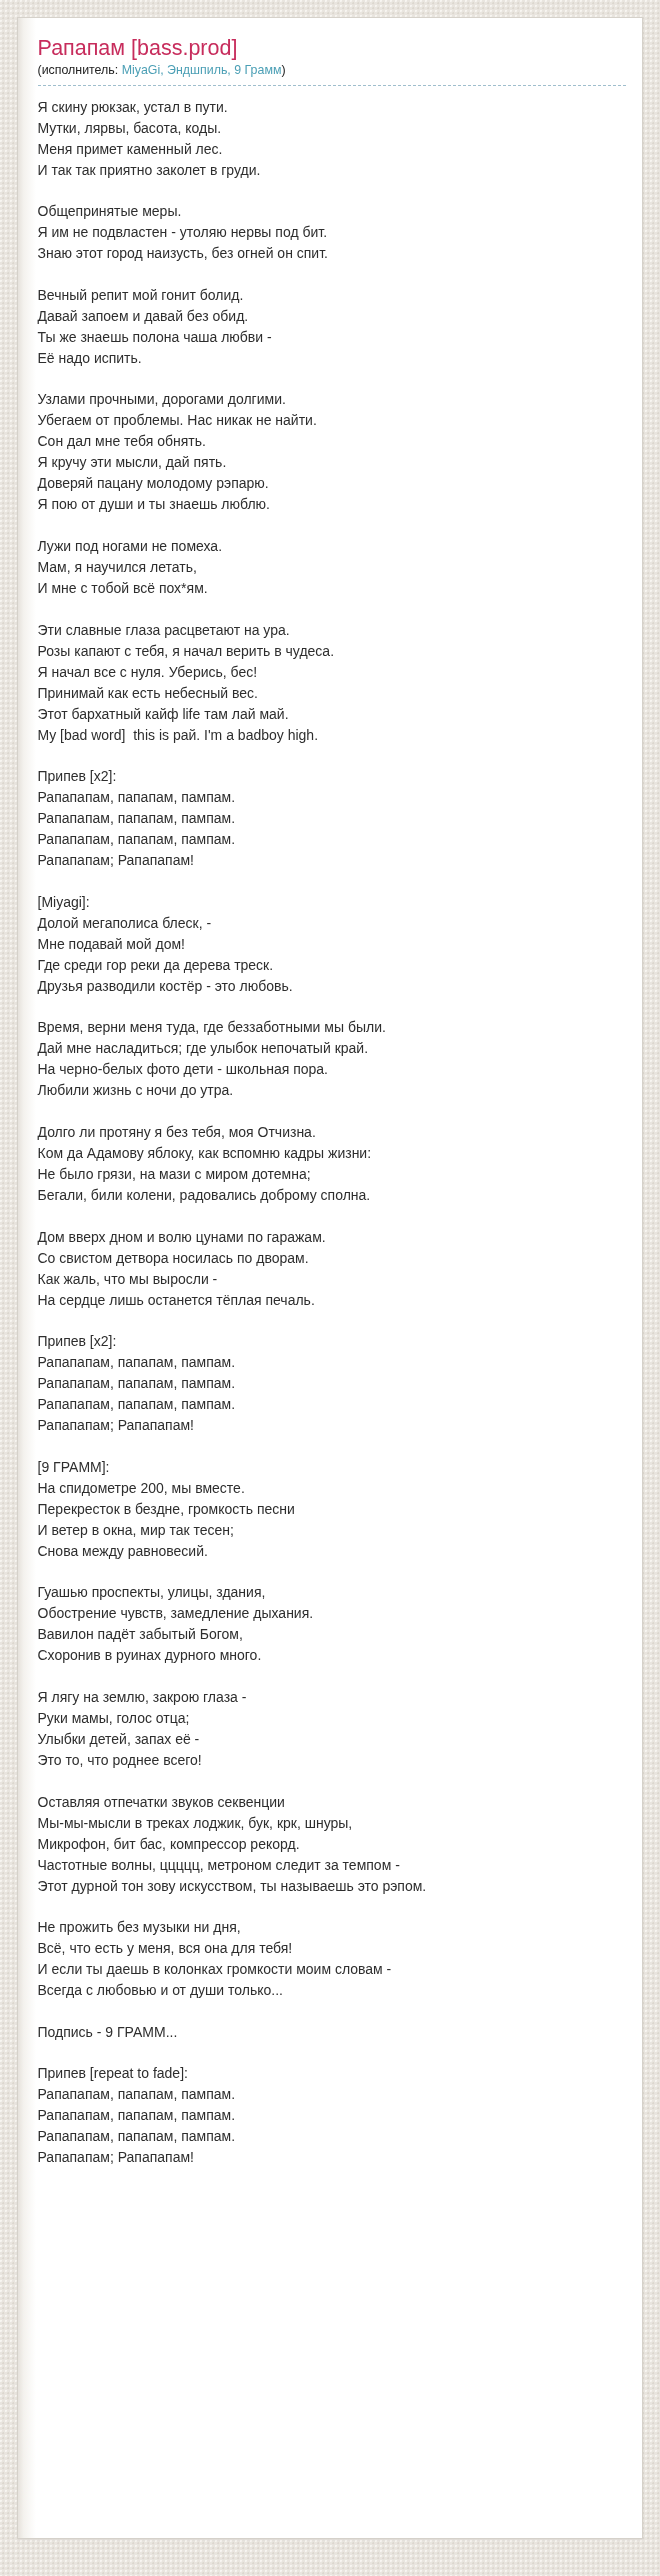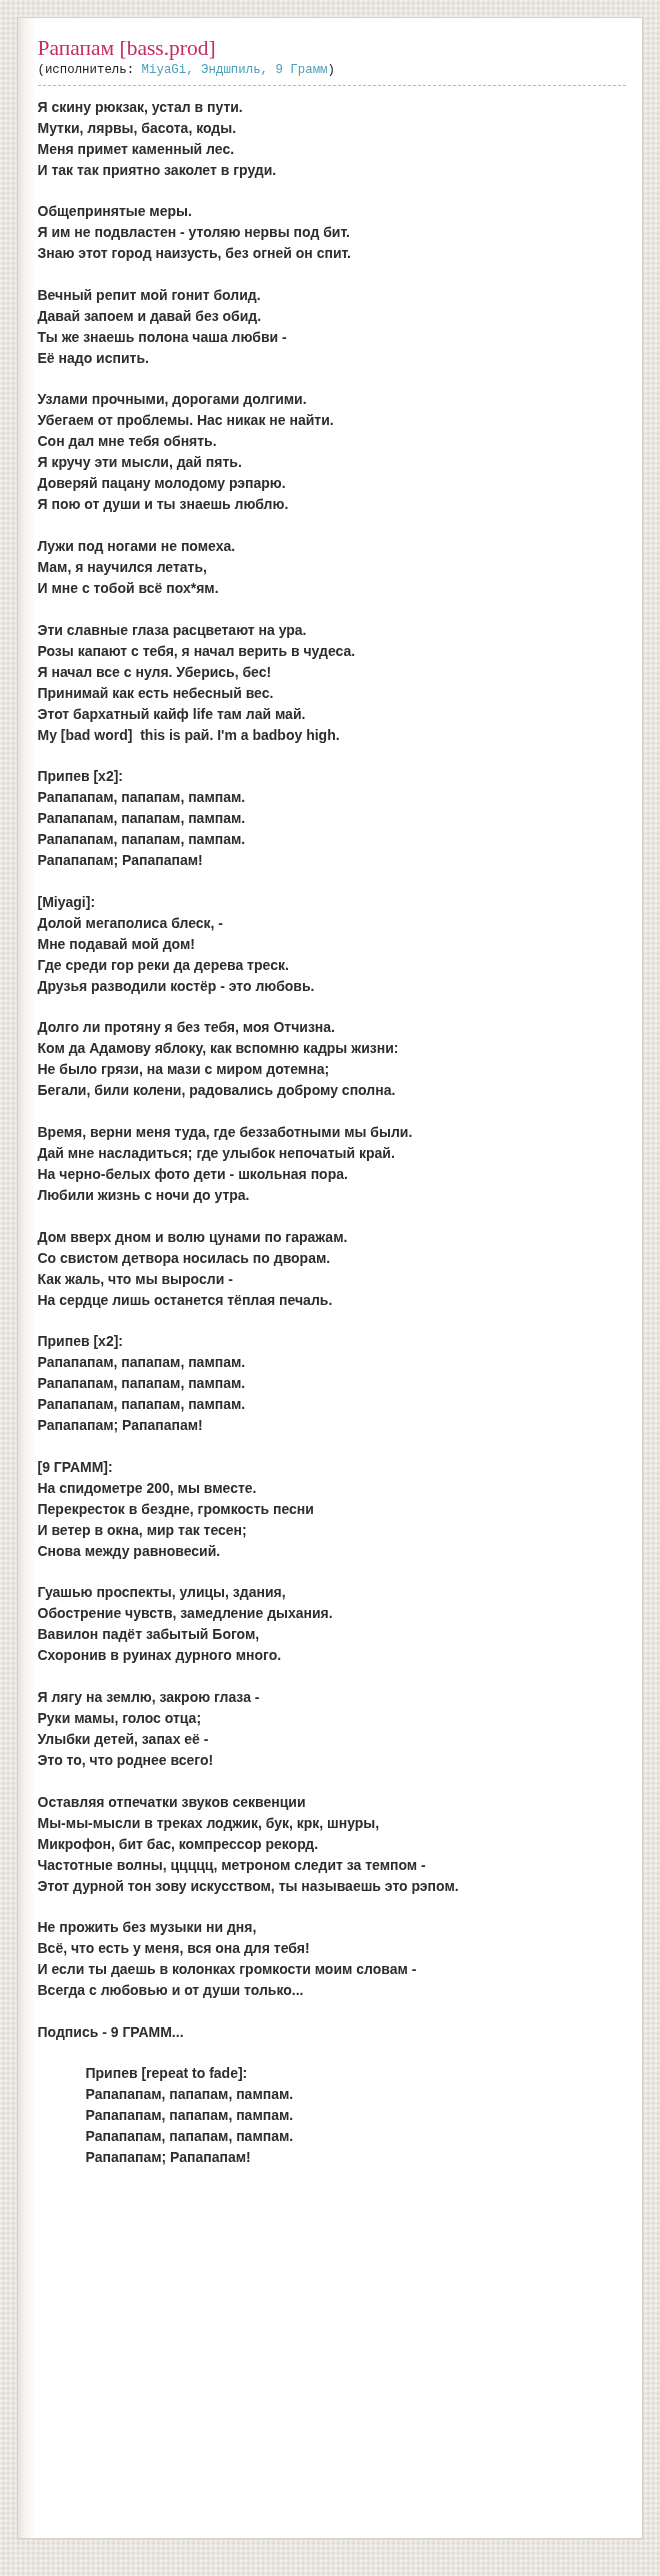--- a/index.html
+++ b/index.html
@@ -38,50 +38,47 @@
     pointer-events: none;
   }
   .card > * { position: relative; }
 
   h1.song-title {
     margin: 0 0 2.5px 0;
     font-size: 21.5px;
     font-weight: normal;
     line-height: 1.15;
     color: #c72c5c;
-    font-family: Liberation Serif, serif;
   }
   .artist-line {
     font-size: 12.4px;
     color: #222222;
     white-space: pre-wrap;
     padding-bottom: 7.4px;
     border-bottom: 0.8px dashed #9fbecd;
     line-height: 1.2;
-    font-family: Liberation Mono, monospace;
   }
   .artist-link {
     color: #4b9fb5;
     text-decoration: none;
     cursor: pointer;
   }
   .artist-sep { color: #4b9fb5; }
 
   .lyrics {
     margin-top: 10.7px;
     font-size: 14px;
     line-height: 21px;
     color: #2e2e2e;
   }
   .stanza {
     margin: 0 0 20.6px 0;
     white-space: pre-wrap;
-    font-weight: bold;
   }
-  .stanza:last-child { margin-bottom: 0; margin-left: 48px; }
+  .stanza:last-child { margin-bottom: 0; }
 </style>
 </head>
 <body>
 
 <div class="card">
   <h1 class="song-title" style="color: rgb(199, 44, 92);">Рапапам [bass.prod]</h1>
 
   <div class="artist-line"><span>(исполнитель: </span><span><a class="artist-link" style="color: rgb(75, 159, 181);">MiyaGi</a><span class="artist-sep" style="color: rgb(75, 159, 181);">, </span><a class="artist-link" style="color: rgb(75, 159, 181);">Эндшпиль</a><span class="artist-sep" style="color: rgb(75, 159, 181);">, </span><a class="artist-link" style="color: rgb(75, 159, 181);">9 Грамм</a></span><span>)</span></div>
 
   <div class="lyrics" style="color: rgb(46, 46, 46);">
@@ -114,28 +111,28 @@
       <p class="stanza">Припев [x2]:
 Рапапапам, папапам, пампам.
 Рапапапам, папапам, пампам.
 Рапапапам, папапам, пампам.
 Рапапапам; Рапапапам!</p>
       <p class="stanza">[Miyagi]:
 Долой мегаполиса блеск, -
 Мне подавай мой дом!
 Где среди гор реки да дерева треск.
 Друзья разводили костёр - это любовь.</p>
+      <p class="stanza">Время, верни меня туда, где беззаботными мы были.
+Дай мне насладиться; где улыбок непочатый край.
+На черно-белых фото дети - школьная пора.
+Любили жизнь с ночи до утра.</p>
       <p class="stanza">Долго ли протяну я без тебя, моя Отчизна.
 Ком да Адамову яблоку, как вспомню кадры жизни:
 Не было грязи, на мази с миром дотемна;
 Бегали, били колени, радовались доброму сполна.</p>
-      <p class="stanza">Время, верни меня туда, где беззаботными мы были.
-Дай мне насладиться; где улыбок непочатый край.
-На черно-белых фото дети - школьная пора.
-Любили жизнь с ночи до утра.</p>
       <p class="stanza">Дом вверх дном и волю цунами по гаражам.
 Со свистом детвора носилась по дворам.
 Как жаль, что мы выросли -
 На сердце лишь останется тёплая печаль.</p>
       <p class="stanza">Припев [x2]:
 Рапапапам, папапам, пампам.
 Рапапапам, папапам, пампам.
 Рапапапам, папапам, пампам.
 Рапапапам; Рапапапам!</p>
       <p class="stanza">[9 ГРАММ]:

